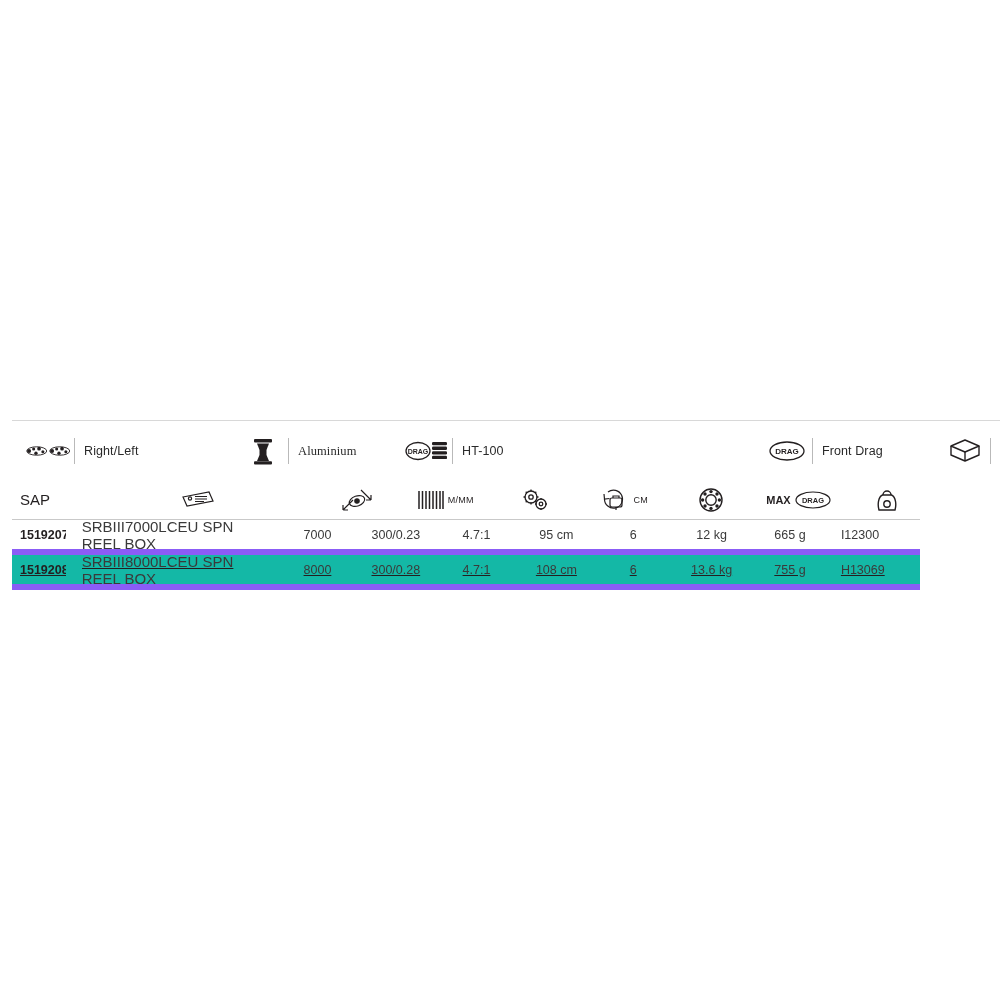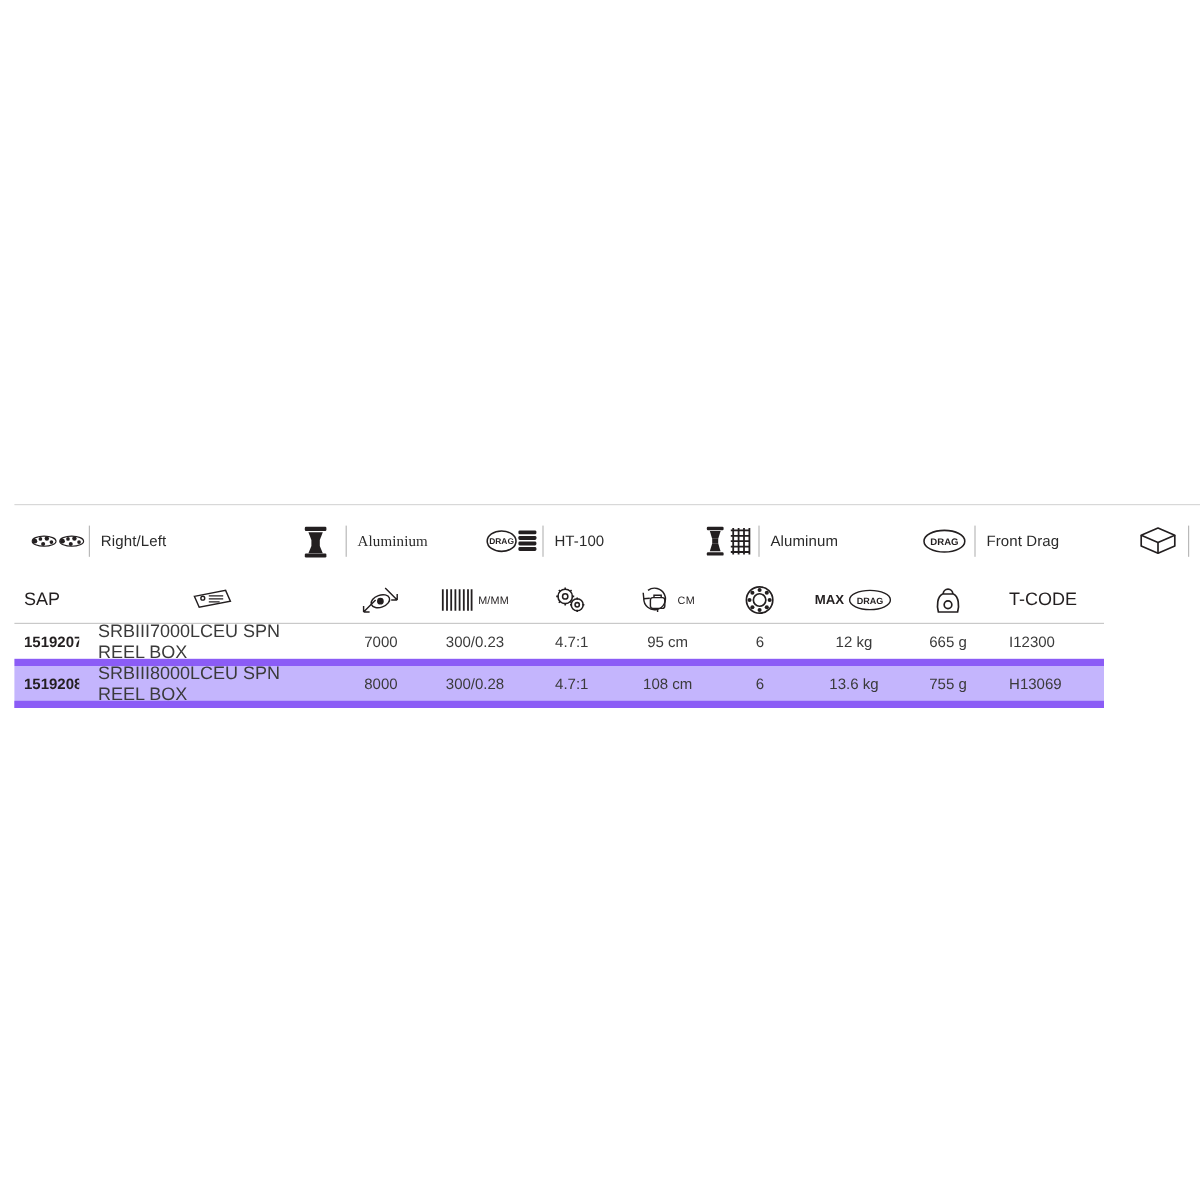--- a/index.html
+++ b/index.html
@@ -78,21 +78,21 @@
   }
   .head {
     height: 40px;
     border-bottom: 1px solid #c9c9c9;
   }
   .datarow {
     height: 35px;
     border-bottom: 6px solid #8b5cf6;
     font-size: 12.5px;
   }
-  .datarow.alt { background: #c4b5fd; }
+  .datarow.alt { background: #14b8a6; text-decoration: underline; }
 
   .c {
     box-sizing: border-box;
     display: flex;
     align-items: center;
     height: 100%;
     overflow: hidden;
   }
   .c.center { justify-content: center; }
   .c.left { justify-content: flex-start; }
@@ -187,39 +187,20 @@
             <rect x="27" y="9.6" width="15" height="3.3" rx="1.2"></rect>
             <rect x="27" y="14.2" width="15" height="3.3" rx="1.2"></rect>
             <rect x="27" y="18.8" width="15" height="3.3" rx="1.2"></rect>
           </g>
         </svg>
       </div>
       <div class="divider"></div>
       <div class="flabel">HT-100</div>
     </div>
 
-    <div class="feature" style="left:572px;">
-      <div class="ficon">
-        <svg width="44" height="28" viewBox="0 0 44 28">
-          <g fill="#231f20">
-            <rect x="4" y="2" width="14" height="2.8" rx="1"></rect>
-            <path d="M6.5 5.6 L15.5 5.6 L13.5 12 L8.5 12 Z"></path>
-            <rect x="8.5" y="12" width="5" height="4"></rect>
-            <path d="M8.5 16 L13.5 16 L15.5 22.4 L6.5 22.4 Z"></path>
-            <rect x="4" y="23.2" width="14" height="2.8" rx="1"></rect>
-          </g>
-          <g stroke="#231f20" stroke-width="1.5" fill="none">
-            <path d="M24 5 h16 M24 9.5 h16 M24 14 h16 M24 18.5 h16 M24 23 h16"></path>
-            <path d="M26 3 v22 M30.5 3 v22 M35 3 v22 M39.5 3 v22"></path>
-          </g>
-        </svg>
-      </div>
-      <div class="divider"></div>
-      <div class="flabel">Aluminum</div>
-    </div>
 
     <div class="feature" style="left:752px;">
       <div class="ficon">
         <svg width="38" height="26" viewBox="0 0 38 26">
           <ellipse cx="19" cy="13" rx="17" ry="9" fill="none" stroke="#231f20" stroke-width="1.3"></ellipse>
           <text x="19" y="16" font-size="8" font-family="Liberation Sans, sans-serif" font-weight="bold" text-anchor="middle" fill="#231f20">DRAG</text>
         </svg>
       </div>
       <div class="divider"></div>
       <div class="flabel">Front Drag</div>
@@ -349,21 +330,20 @@
           <svg width="24" height="26" viewBox="0 0 24 26">
             <g fill="none" stroke="#231f20" stroke-width="1.4">
               <path d="M8 8 a4 4 0 0 1 8 0"></path>
               <path d="M7.5 8 C3 10 2.5 18 4 23 h16 c1.5 -5 1 -13 -3.5 -15 z"></path>
               <circle cx="12" cy="17" r="3.2"></circle>
             </g>
           </svg>
         </span>
       </div>
 
-      <div class="c c-tcode left">T-CODE</div>
     </div>
 
     <div class="row datarow">
       <div class="c c-sap left sap-val">1519207</div>
       <div class="c c-name left name-val">SRBIII7000LCEU SPN REEL BOX</div>
       <div class="c c-size center muted">7000</div>
       <div class="c c-cap center muted">300/0.23</div>
       <div class="c c-ratio center muted">4.7:1</div>
       <div class="c c-rec center muted">95 cm</div>
       <div class="c c-bb center muted">6</div>

